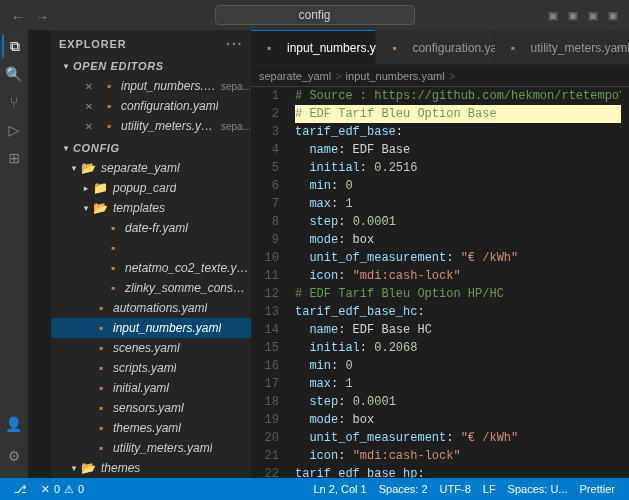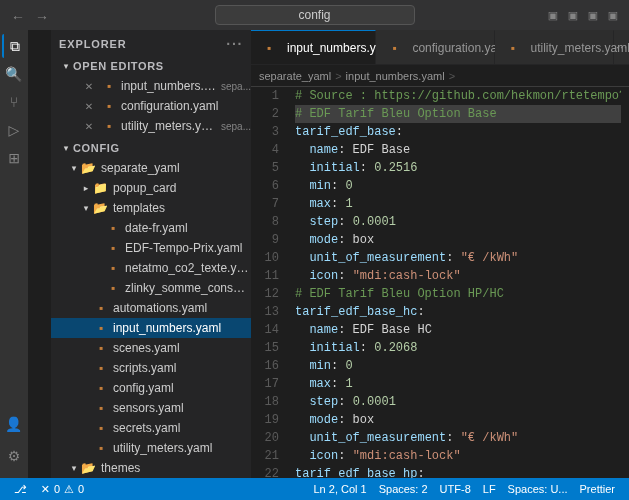--- a/index.html
+++ b/index.html
@@ -185,20 +185,21 @@
       display: inline-flex;
       align-items: center;
       justify-content: center;
       margin-right: 4px;
       font-size: 12px;
       flex-shrink: 0;
     }
     .tree-label {
       overflow: hidden;
       text-overflow: ellipsis;
+      font-style: italic;
     }
     .tree-label-suffix {
       color: #858585;
       font-size: 10px;
       margin-left: 4px;
     }
 
     
     .tabs-bar {
       height: 35px;
@@ -300,21 +301,21 @@
       font-size: 12px;
       line-height: 18px;
       padding: 0 0 0 8px;
       white-space: pre;
       color: #d4d4d4;
     }
     .code-area::-webkit-scrollbar { width: 8px; height: 8px; }
     .code-area::-webkit-scrollbar-thumb { background: #424242; }
 
     .code-line { height: 18px; display: block; }
-    .code-line.highlighted { background: #404040; }
+    .code-line.highlighted { background: #fef9c3; }
 
     
     .c-comment { color: #6a9955; }
     .c-key { color: #9cdcfe; }
     .c-string { color: #ce9178; }
     .c-number { color: #b5cea8; }
     .c-colon { color: #d4d4d4; }
 
     
     .status-bar {
@@ -455,21 +456,20 @@
         <span class="tree-label">templates</span>
       </div>
       <div class="tree-item tree-indent-3">
         <span class="tree-arrow"></span>
         <span class="tree-icon icon-yaml">▪</span>
         <span class="tree-label">date-fr.yaml</span>
       </div>
       <div class="tree-item tree-indent-3">
         <span class="tree-arrow"></span>
         <span class="tree-icon icon-yaml">▪</span>
-        <span class="tree-label">EDF-Tempo-Prix.yaml</span>
       </div>
       <div class="tree-item tree-indent-3">
         <span class="tree-arrow"></span>
         <span class="tree-icon icon-yaml">▪</span>
         <span class="tree-label">netatmo_co2_texte.yaml</span>
       </div>
       <div class="tree-item tree-indent-3">
         <span class="tree-arrow"></span>
         <span class="tree-icon icon-yaml">▪</span>
         <span class="tree-label">zlinky_somme_conso.yaml</span>
@@ -490,31 +490,31 @@
         <span class="tree-label">scenes.yaml</span>
       </div>
       <div class="tree-item tree-indent-2">
         <span class="tree-arrow"></span>
         <span class="tree-icon icon-yaml">▪</span>
         <span class="tree-label">scripts.yaml</span>
       </div>
       <div class="tree-item tree-indent-2">
         <span class="tree-arrow"></span>
         <span class="tree-icon icon-yaml">▪</span>
-        <span class="tree-label">config.yaml</span>
+        <span class="tree-label">initial.yaml</span>
       </div>
       <div class="tree-item tree-indent-2">
         <span class="tree-arrow"></span>
         <span class="tree-icon icon-yaml">▪</span>
         <span class="tree-label">sensors.yaml</span>
       </div>
       <div class="tree-item tree-indent-2">
         <span class="tree-arrow"></span>
         <span class="tree-icon icon-yaml">▪</span>
-        <span class="tree-label">secrets.yaml</span>
+        <span class="tree-label">themes.yaml</span>
       </div>
       <div class="tree-item tree-indent-2">
         <span class="tree-arrow"></span>
         <span class="tree-icon icon-yaml">▪</span>
         <span class="tree-label">utility_meters.yaml</span>
       </div>
 
       <div class="tree-item tree-indent-1">
         <span class="tree-arrow">▾</span>
         <span class="tree-icon icon-folder-open">📂</span>

